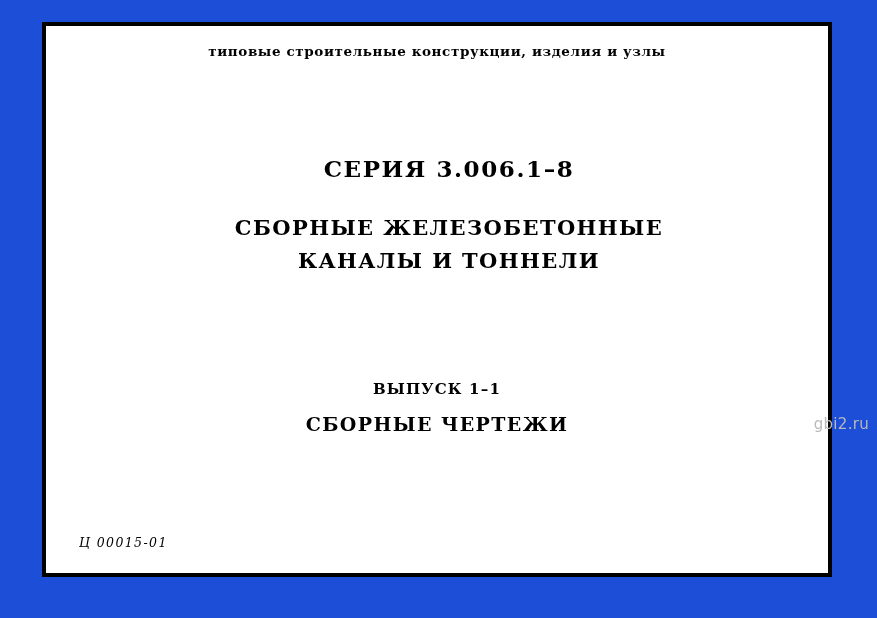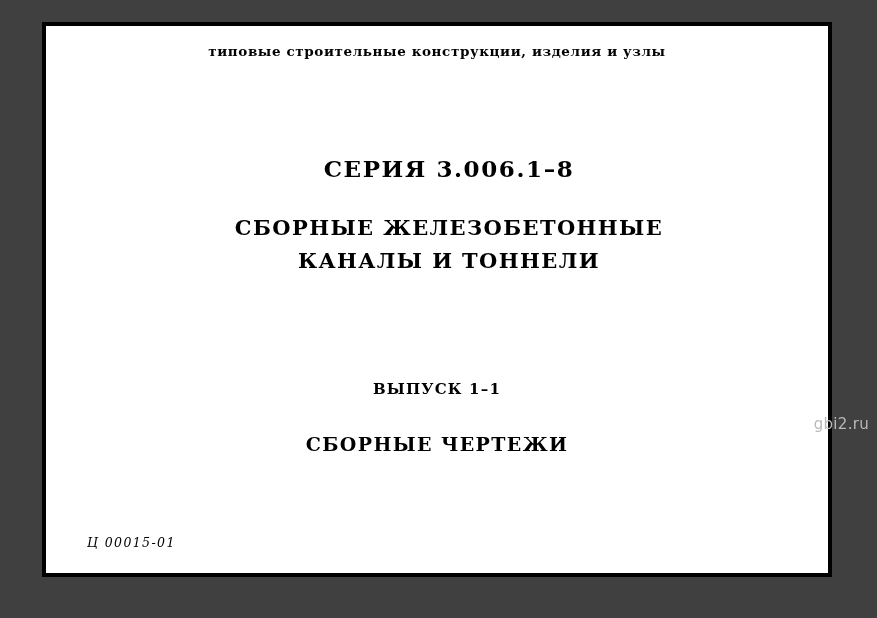--- a/index.html
+++ b/index.html
@@ -10,21 +10,21 @@
   body {
     width: 877px;
     height: 618px;
     font-family: "DejaVu Serif", serif;
     overflow: hidden;
   }
   .page {
     position: relative;
     width: 877px;
     height: 618px;
-    background: #404040;
+    background: #1d4ed8;
   }
   
   .frame {
     position: absolute;
     left: 42px;
     top: 22px;
     width: 790px;
     height: 555px;
     border: 3px solid #000000;
     box-sizing: border-box;
@@ -82,40 +82,39 @@
     left: 0;
     width: 100%;
     text-align: center;
   }
   .issue {
     font-family: "DejaVu Serif", serif;
     font-weight: bold;
     font-size: 15px;
     letter-spacing: 1.2px;
     color: #000000;
-    margin-bottom: 30px;
+    margin-bottom: 10px;
   }
   .sub-title {
     font-family: "DejaVu Serif", serif;
     font-weight: bold;
     font-size: 19px;
     letter-spacing: 1.4px;
     line-height: 1.75;
     color: #000000;
   }
   .doc-code {
     position: absolute;
     left: 34px;
     bottom: 24px;
     font-family: "DejaVu Serif", serif;
     font-style: italic;
     font-size: 12.5px;
     letter-spacing: 1.4px;
     color: #000000;
-    margin-left: 8px;
   }
   .watermark {
     position: absolute;
     right: 8px;
     top: 415px;
     font-family: "DejaVu Sans", sans-serif;
     font-size: 15px;
     color: #b9b9b9;
     letter-spacing: 0.3px;
   }

